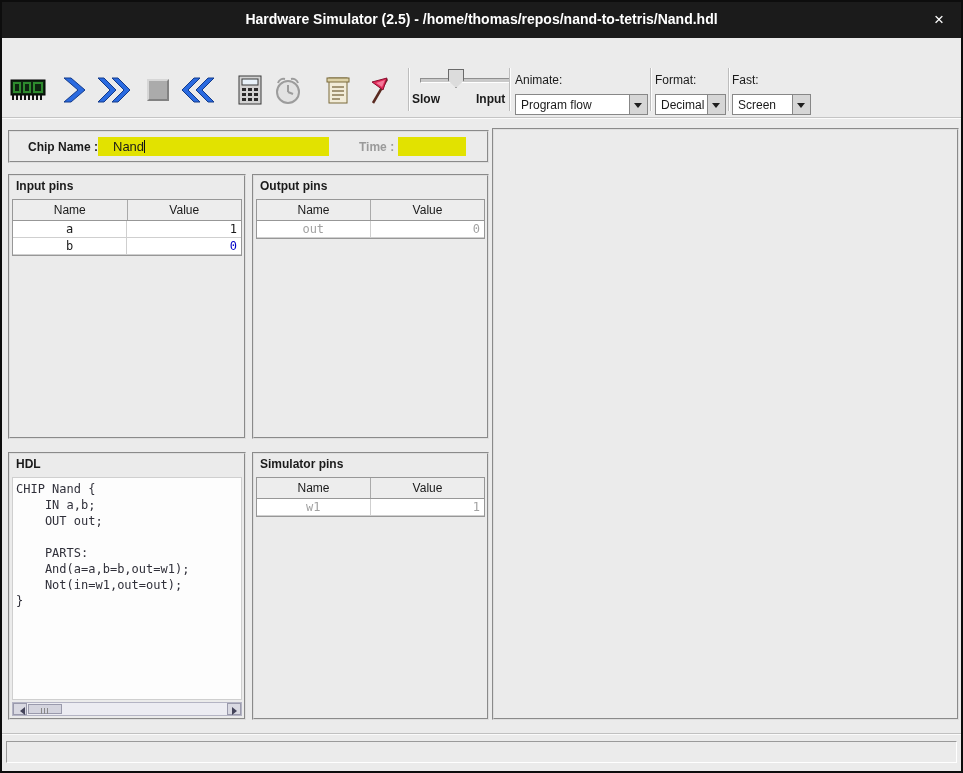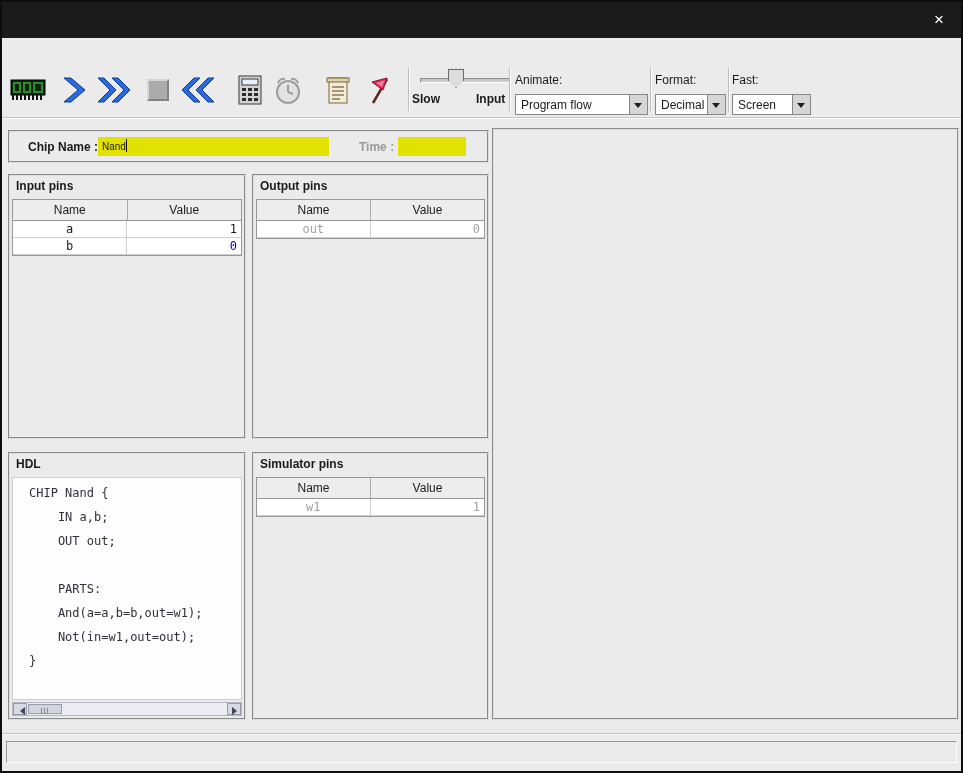--- a/index.html
+++ b/index.html
@@ -34,39 +34,39 @@
   }
   .slider-label{position:absolute;top:30px;font-size:12px;font-weight:bold;}
   .combo-label{position:absolute;top:11px;font-size:12px;}
   .combo{position:absolute;top:25px;height:21px;background:#fff;border:1px solid #878787;font-size:12px;box-sizing:border-box;margin-top:7px;}
   .combo .val{position:absolute;left:5px;top:3px;white-space:nowrap;}
   .combo .btn{position:absolute;right:0;top:0;bottom:0;width:17px;background:#d6d6d6;border-left:1px solid #878787;}
   .combo .btn::after{content:"";position:absolute;left:4px;top:8px;border:4px solid transparent;border-top:5px solid #1e1e1e;}
   
   .chiprow{position:absolute;left:6px;top:128px;width:481px;height:33px;border:2px groove #dedede;background:#ebebeb;box-sizing:border-box;}
   .chiprow .lbl{position:absolute;top:8px;font-size:12px;font-weight:bold;margin-left:8px;}
-  .yfield{position:absolute;top:5px;height:19px;background:#e2e200;font-size:10px;line-height:19px;padding-left:4px;box-sizing:border-box;white-space:nowrap;overflow:hidden;}
+  .yfield{position:absolute;top:5px;height:19px;background:#e2e200;font-size:13px;line-height:19px;padding-left:15px;box-sizing:border-box;white-space:nowrap;overflow:hidden;}
   .caret{display:inline-block;width:1px;height:13px;background:#111;vertical-align:-2px;}
   
   .panel{position:absolute;border:2px groove #dedede;background:#ebebeb;box-sizing:border-box;}
   .panel-title{position:absolute;left:6px;top:3px;font-size:12px;font-weight:bold;}
   
   .pin-table{position:absolute;left:2px;right:2px;top:23px;border:1px solid #979797;background:#fff;}
   .pt-header{display:flex;height:20px;background:#ededed;border-bottom:1px solid #979797;font-size:12px;}
   .pt-header>div{flex:1;text-align:center;line-height:20px;}
   .pt-header>div:first-child{border-right:1px solid #aaa;}
   .pt-row{display:flex;height:16px;font-family:"DejaVu Sans Mono",monospace;font-size:12px;border-bottom:1px solid #cfcfcf;background:#fff;}
   .pt-row>div{line-height:16px;}
   .pt-row .name{width:50%;text-align:center;border-right:1px solid #cfcfcf;box-sizing:border-box;}
   .pt-row .value{width:50%;text-align:right;padding-right:4px;box-sizing:border-box;}
   .gray-cell{color:#a2a2a2;}
   .blue-cell{color:#0000c8;}
   
   .hdl-view{position:absolute;left:2px;right:2px;top:23px;bottom:18px;background:#fdfdfd;border:1px solid #cfcfcf;overflow:hidden;}
-  .hdl-code{margin:3px 0 0 16px;font-family:"DejaVu Sans Mono",monospace;font-size:12px;line-height:24px;color:#30303a;white-space:pre;}
+  .hdl-code{margin:3px 0 0 3px;font-family:"DejaVu Sans Mono",monospace;font-size:12px;line-height:16px;color:#30303a;white-space:pre;}
   .hscroll{position:absolute;left:2px;right:2px;bottom:2px;height:14px;background:#ececf2;border:1px solid #b4b4c4;box-sizing:border-box;}
   .hs-btn{position:absolute;top:0;bottom:0;width:14px;background:#d9d9e2;border:1px solid #9a9aac;box-sizing:border-box;}
   .hs-btn.left{left:0;}
   .hs-btn.right{right:0;}
   .hs-btn::after{content:"";position:absolute;top:3px;border:4px solid transparent;}
   .hs-btn.left::after{left:2px;border-right:5px solid #44445a;}
   .hs-btn.right::after{left:4px;border-left:5px solid #44445a;}
   .hs-thumb{position:absolute;left:15px;top:1px;bottom:1px;width:34px;background:#d4d4de;border:1px solid #9a9aac;box-sizing:border-box;}
   .hs-thumb::after{content:"";position:absolute;left:12px;top:3px;width:1px;height:6px;background:#888;box-shadow:3px 0 0 #888,6px 0 0 #888;}
   
@@ -74,20 +74,21 @@
   .status-sep{position:absolute;left:0;right:0;top:731px;height:0;border-top:1px solid #c0c0c0;box-shadow:0 1px 0 #fafafa;}
   .status-field{position:absolute;left:4px;right:4px;top:739px;height:20px;border:1px solid #9a9a9a;border-bottom-color:#fff;border-right-color:#fff;background:#ebebeb;}
   svg{display:block;}
 </style>
 </head>
 <body>
 
 <div class="window">
 
   <div class="titlebar">
+    <span class="title">Hardware Simulator (2.5) - /home/thomas/repos/nand-to-tetris/Nand.hdl</span>
     <span class="close">×</span>
   </div>
 
 
   <div class="toolbar">
 
     <div class="tbtn" style="left:6px">
       <span>
         <svg width="36" height="28" viewBox="0 0 36 28">
           <rect x="1" y="4" width="34" height="15" fill="#0d2410" stroke="#000"></rect>

